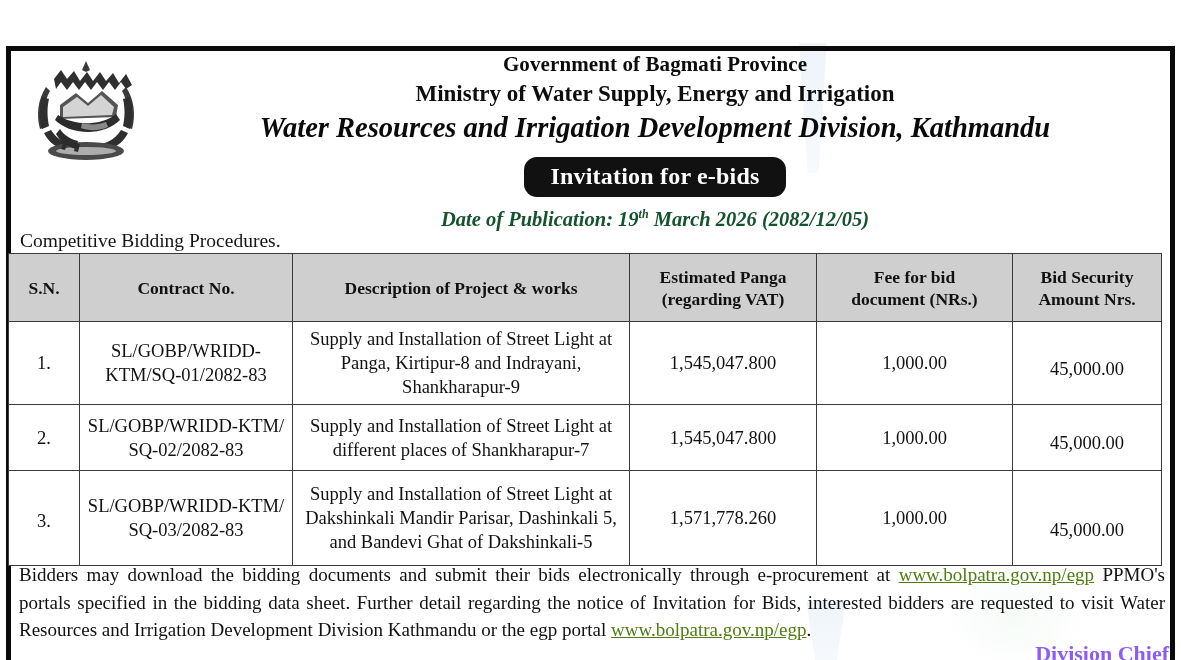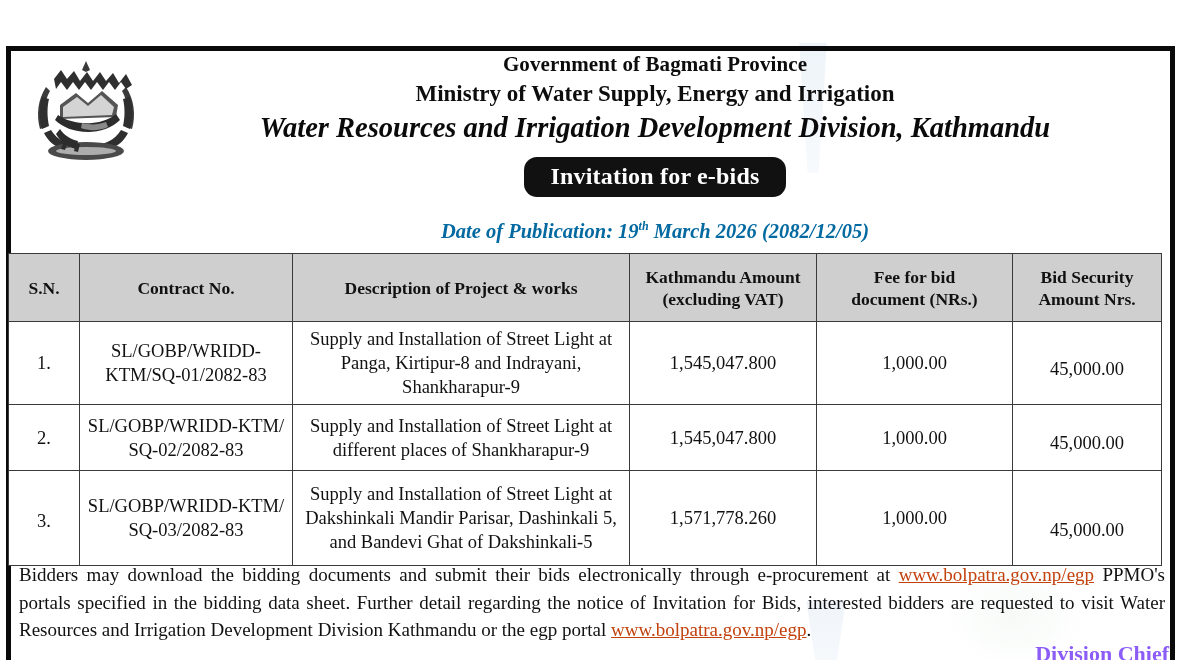--- a/index.html
+++ b/index.html
@@ -78,28 +78,28 @@
     border-radius: 13px;
     padding: 4px 26px 6px 26px;
     font-size: 24px;
     font-weight: bold;
     line-height: 30px;
     letter-spacing: .2px;
   }
 
   .pubdate {
     position: absolute;
-    left: 150px; top: 172px;
+    left: 150px; top: 160px;
     width: 1010px;
     text-align: center;
     font-size: 20.5px;
     font-weight: bold;
     font-style: italic;
     line-height: 26px;
-    color: #0369a1;
+    color: #14532d;
   }
   .pubdate sup { font-size: 12px; vertical-align: super; font-style: italic; }
 
   .cbp {
     position: absolute;
     left: 20px; top: 188px;
     font-size: 19.5px;
     line-height: 24px;
     color: #141414;
   }
@@ -146,21 +146,21 @@
     position: absolute;
     left: 19px; top: 520px;
     width: 1146px;
     font-size: 19px;
     line-height: 27.5px;
     color: #111111;
     text-align: justify;
     text-justify: inter-word;
   }
   .footpara a, .footpara .lnk {
-    color: #c2410c;
+    color: #4d7c0f;
     text-decoration: underline;
   }
 
   .divchief {
     position: absolute;
     right: 12px; top: 600px;
     font-size: 22px;
     font-weight: bold;
     line-height: 26px;
     color: #8b5cf6;
@@ -234,20 +234,21 @@
   </div>
 
   <div class="banner-wrap">
     <span class="banner">Invitation for e-bids</span>
   </div>
 
   <div class="pubdate">
     <span>Date of Publication: 19</span><sup>th</sup><span> March 2026 (2082/12/05)</span>
   </div>
 
+  <div class="cbp">Competitive Bidding Procedures.</div>
 
   <table class="bidtable">
     <colgroup>
       <col style="width:71px">
       <col style="width:213px">
       <col style="width:337px">
       <col style="width:187px">
       <col style="width:196px">
       <col style="width:149px">
     </colgroup>
@@ -256,22 +257,22 @@
         <th>
           <span>S.N.</span>
         </th>
         <th>
           <span>Contract No.</span>
         </th>
         <th>
           <span>Description of Project &amp; works</span>
         </th>
         <th>
-          <div>Kathmandu Amount</div>
-          <div>(excluding VAT)</div>
+          <div>Estimated Panga</div>
+          <div>(regarding VAT)</div>
         </th>
         <th>
           <div>Fee for bid</div>
           <div>document (NRs.)</div>
         </th>
         <th>
           <div>Bid Security</div>
           <div>Amount Nrs.</div>
         </th>
       </tr>
@@ -281,21 +282,21 @@
         <td class="c-sn">1.</td>
         <td class="c-contract">SL/GOBP/WRIDD-KTM/SQ-01/2082-83</td>
         <td class="c-desc">Supply and Installation of Street Light at Panga, Kirtipur-8 and Indrayani,  Shankharapur-9</td>
         <td class="c-amt">1,545,047.800</td>
         <td class="c-fee">1,000.00</td>
         <td class="c-sec">45,000.00</td>
       </tr>
       <tr class="r2" style="height:66px">
         <td class="c-sn">2.</td>
         <td class="c-contract">SL/GOBP/WRIDD-KTM/ SQ-02/2082-83</td>
-        <td class="c-desc">Supply and Installation of Street Light at different places of Shankharapur-9</td>
+        <td class="c-desc">Supply and Installation of Street Light at different places of Shankharapur-7</td>
         <td class="c-amt">1,545,047.800</td>
         <td class="c-fee">1,000.00</td>
         <td class="c-sec">45,000.00</td>
       </tr>
       <tr class="r3" style="height:95px">
         <td class="c-sn">3.</td>
         <td class="c-contract">SL/GOBP/WRIDD-KTM/ SQ-03/2082-83</td>
         <td class="c-desc">Supply and Installation of Street Light at Dakshinkali Mandir Parisar, Dashinkali 5, and Bandevi Ghat of Dakshinkali-5</td>
         <td class="c-amt">1,571,778.260</td>
         <td class="c-fee">1,000.00</td>

